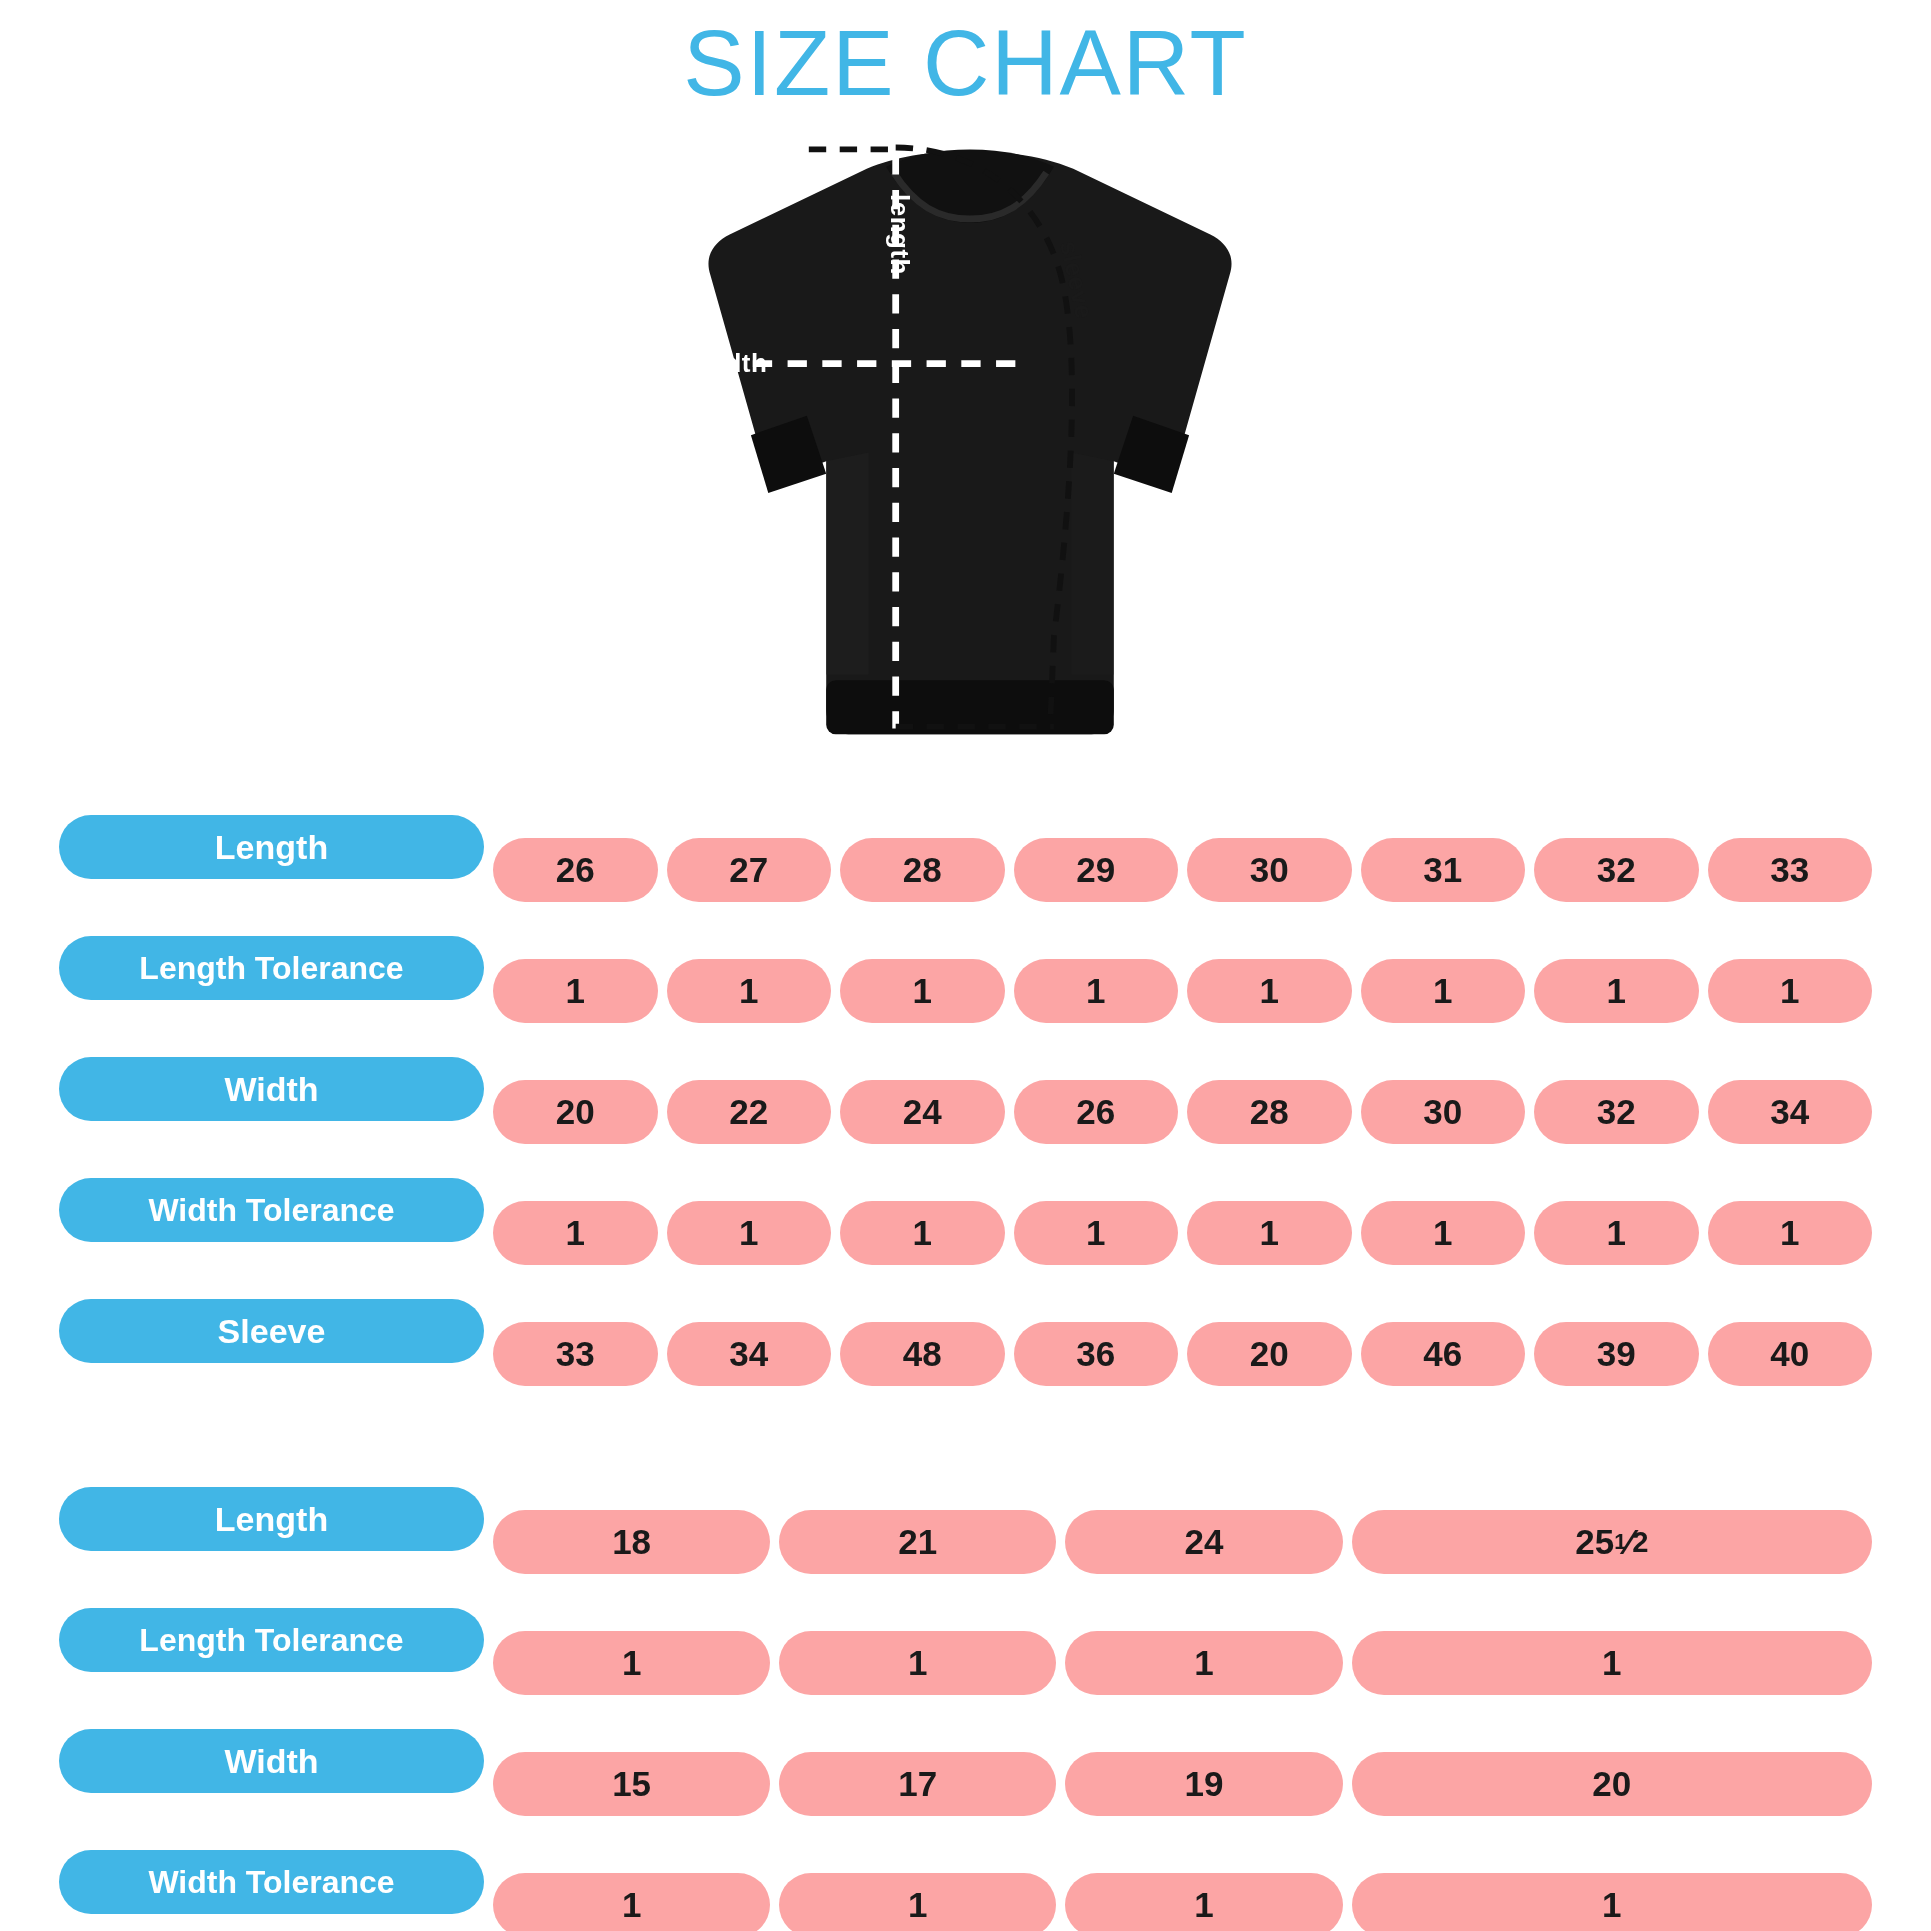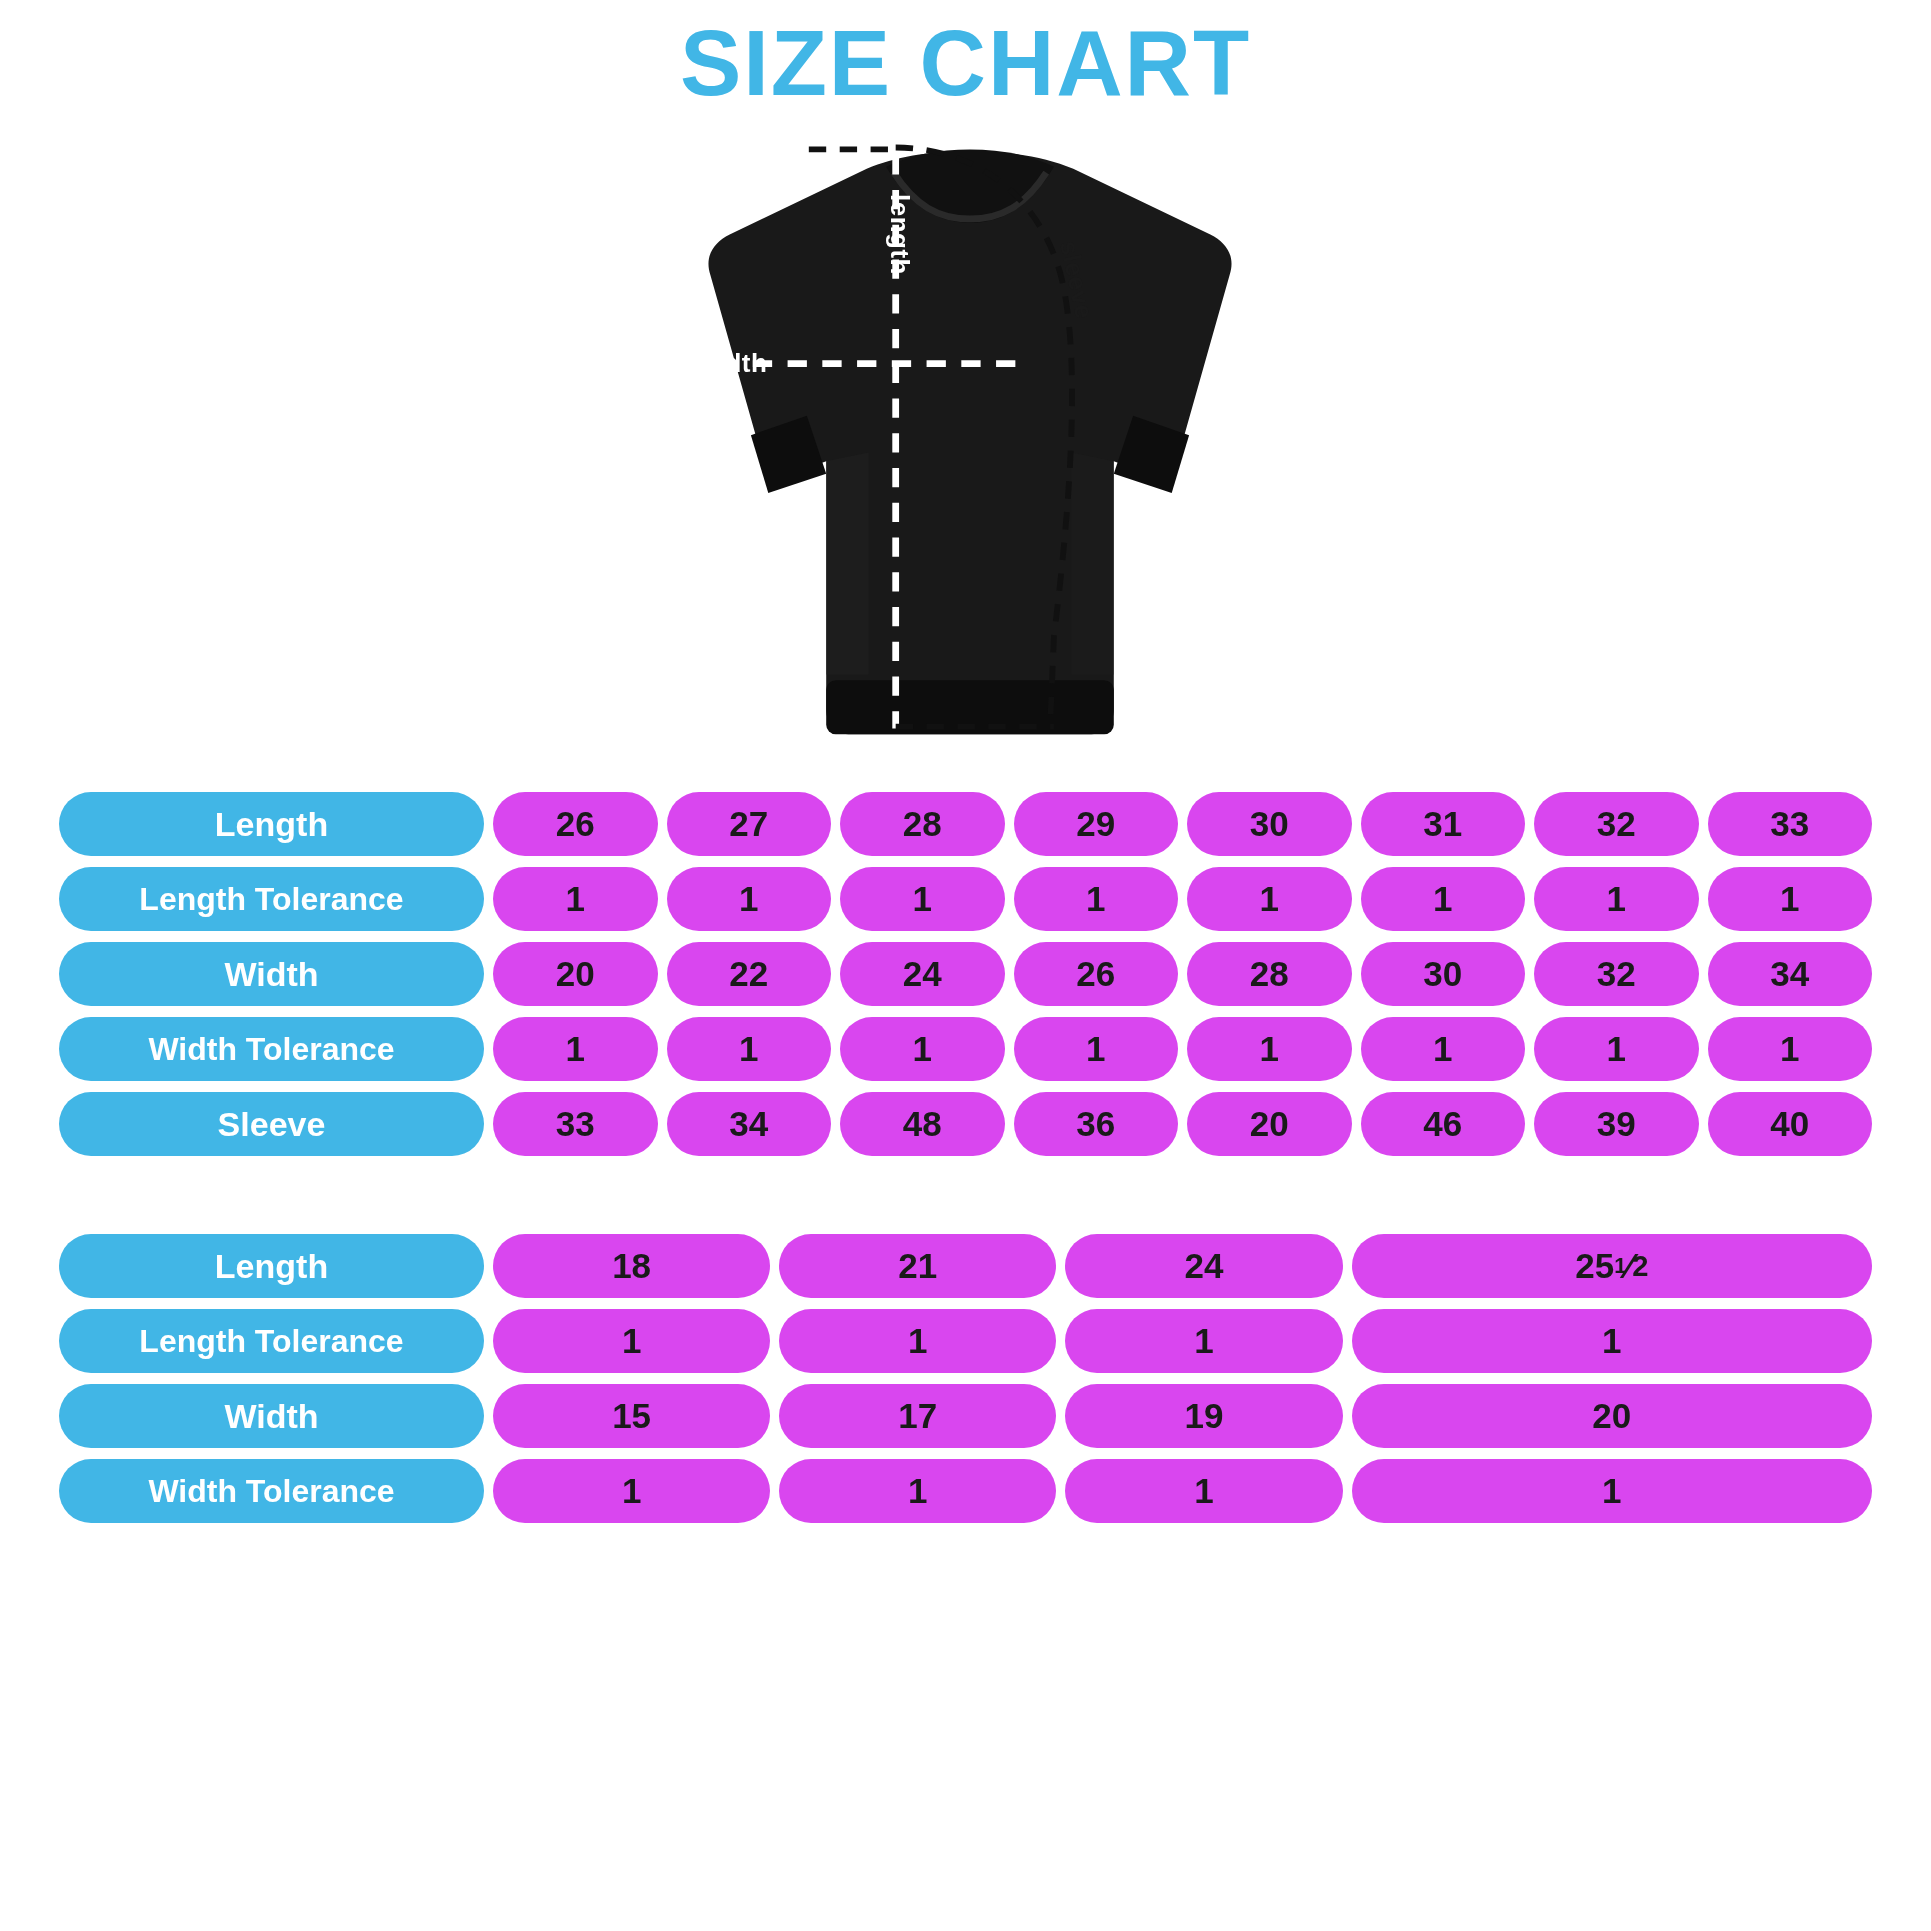--- a/index.html
+++ b/index.html
@@ -13,21 +13,21 @@
     width: 1931px; height: 1931px;
     position: relative;
     padding: 0;
   }
 
   
   .title {
     text-align: center;
     color: #41b6e6;
     font-size: 92px;
-    font-weight: bold;
+    font-weight: normal;
     letter-spacing: 1.9px;
     padding-top: 17.4px;
     line-height: 1.0;
   }
 
   
   .garment-area {
     position: relative;
     width: 1931px;
     height: 666px;
@@ -88,23 +88,24 @@
     background: #41b6e6;
     color: #ffffff;
     font-size: 36px;
   }
   .cell.rowlabel {
     background: #41b6e6;
     color: #ffffff;
     font-size: 34px;
   }
   .cell.val {
-    background: #d946ef;
+    background: #fca5a5;
     color: #1a1a1a;
     font-size: 35px;
+    margin-top: 46px;
   }
   .cell.small { font-size: 32px; }
   .label-col { width: 425px; }
   .gap { height: 56px; }
   sup.frac { font-size: 0.62em; vertical-align: super; }
 </style>
 </head>
 <body>
 
 <div class="page">

